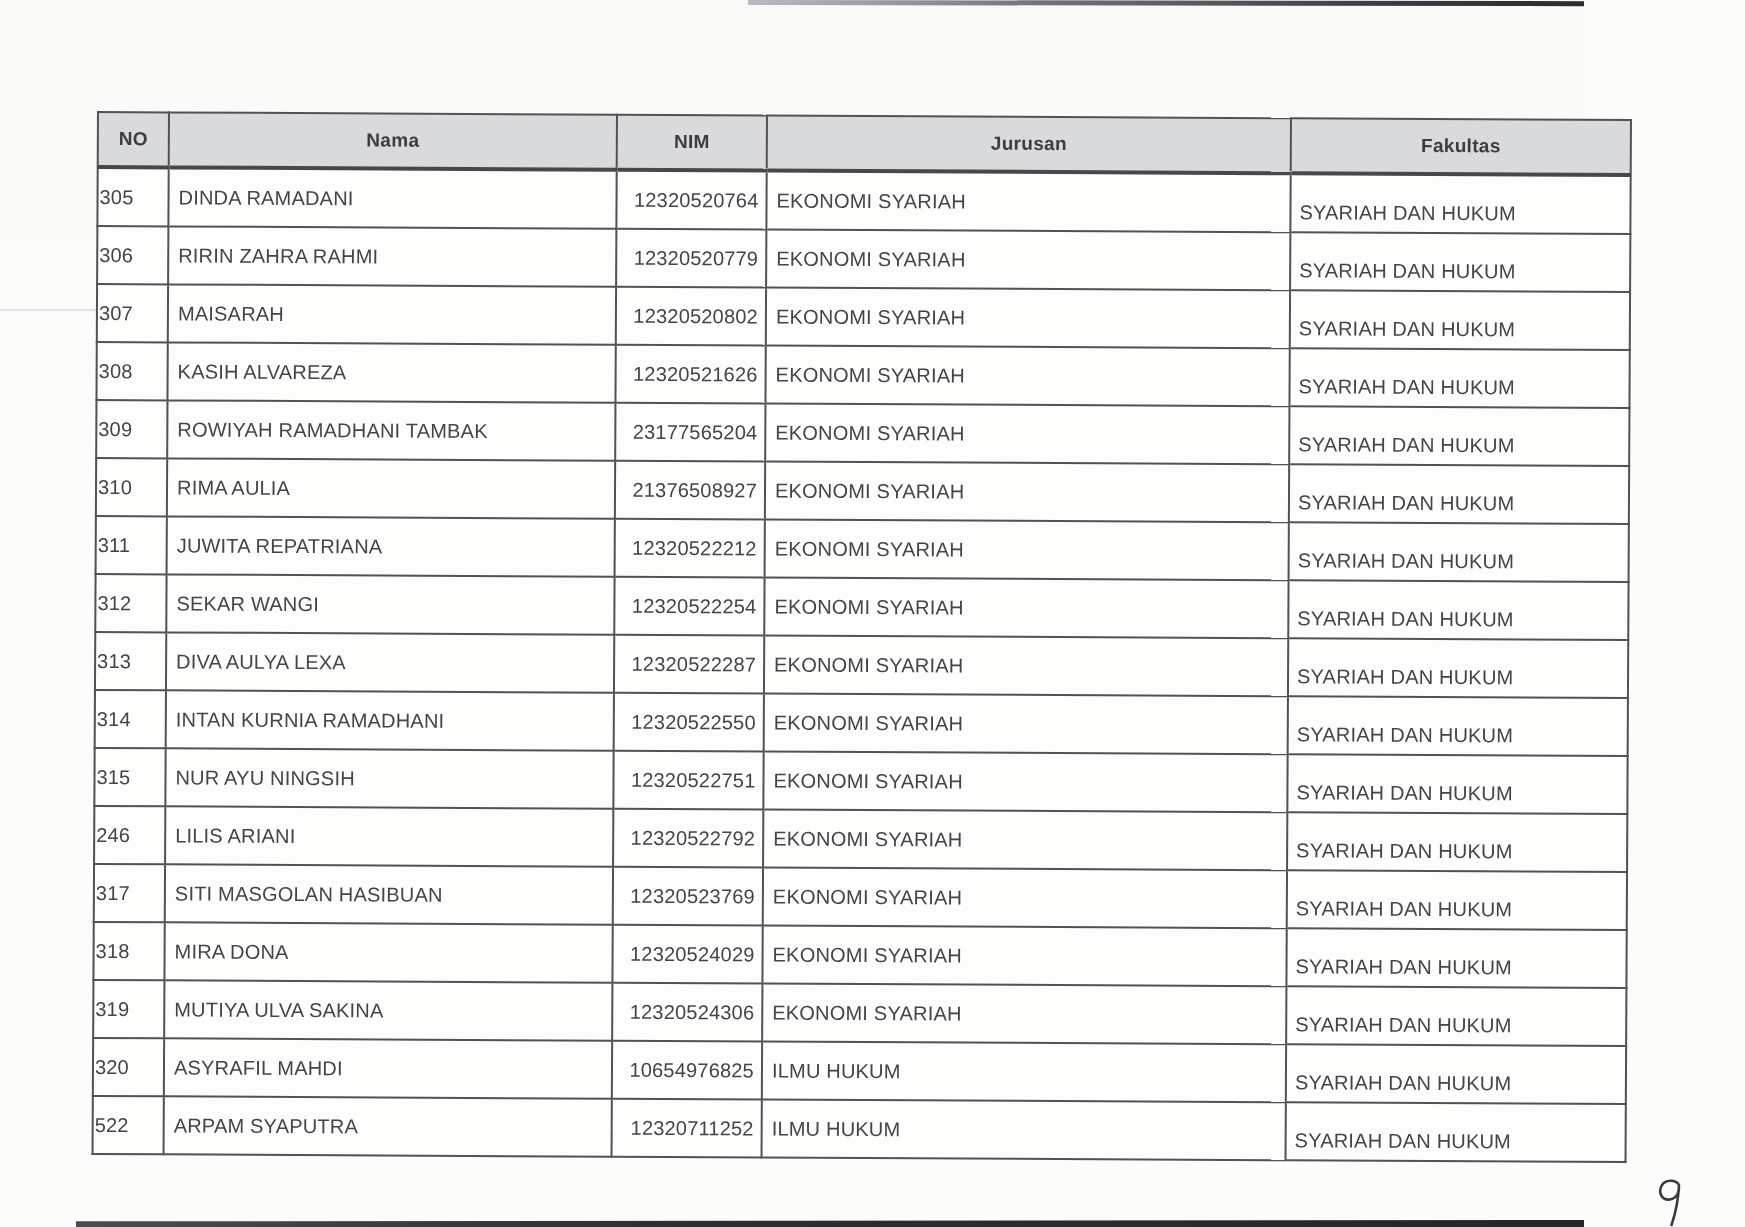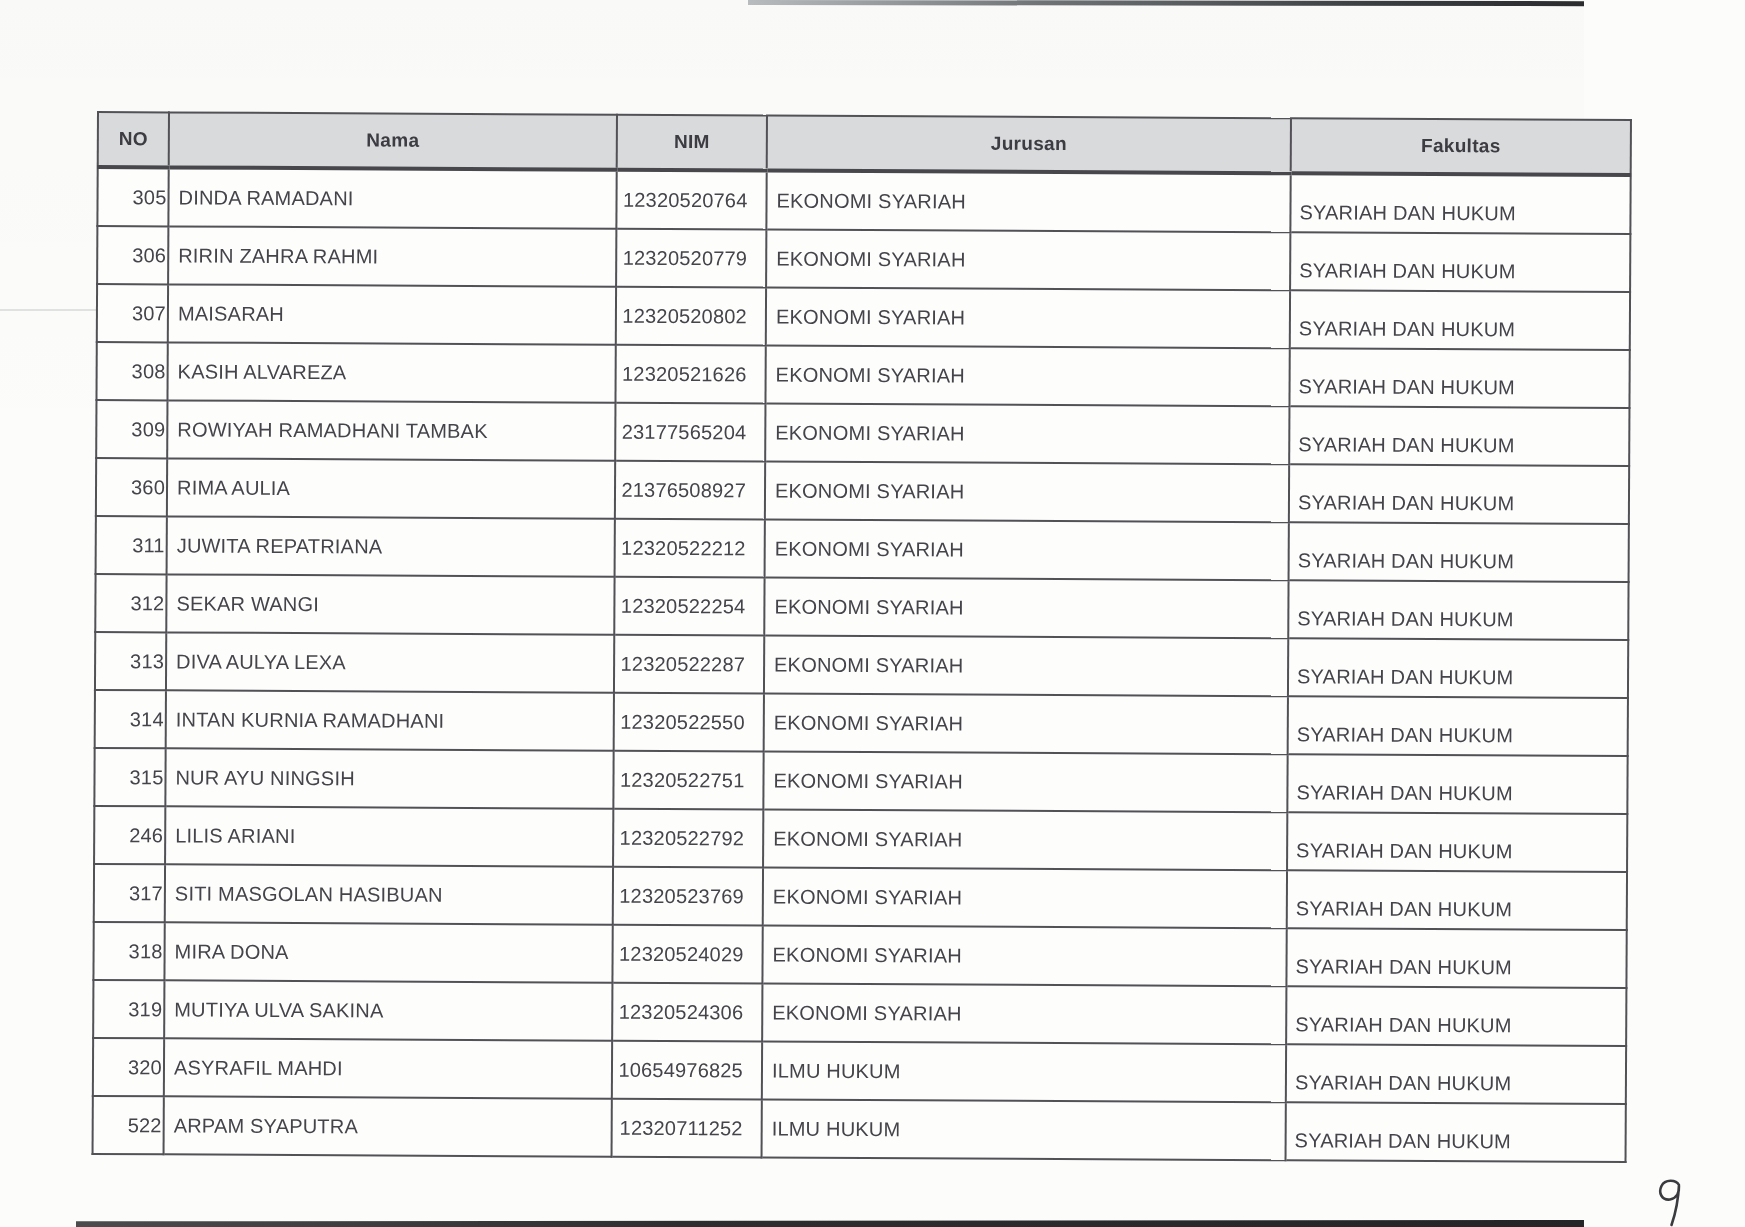--- a/index.html
+++ b/index.html
@@ -81,23 +81,23 @@
   }
   table.roster td {
     height: 48px;
     border: 2px solid #515156;
     font-size: 20px;
     letter-spacing: 0.2px;
     white-space: nowrap;
     overflow: hidden;
     background: #fdfdfc;
   }
-  td.cell-no   { text-align: right; }
+  td.cell-no   { text-align: left; }
   td.cell-nama { text-align: left; padding-left: 9px; }
-  td.cell-nim  { text-align: right; padding-right: 18px; }
+  td.cell-nim  { text-align: right; padding-right: 7px; }
   td.cell-jur  { text-align: left; padding-left: 9px; }
   td.cell-fak  {
     text-align: left;
     padding-left: 8px;
     vertical-align: bottom;
     padding-bottom: 7px;
   }
   
   .handwritten-page-num {
     position: absolute;
@@ -161,21 +161,21 @@
             <td class="cell-fak">SYARIAH DAN HUKUM</td>
           </tr>
           <tr>
             <td class="cell-no">309</td>
             <td class="cell-nama">ROWIYAH RAMADHANI TAMBAK</td>
             <td class="cell-nim">23177565204</td>
             <td class="cell-jur">EKONOMI SYARIAH</td>
             <td class="cell-fak">SYARIAH DAN HUKUM</td>
           </tr>
           <tr>
-            <td class="cell-no">360</td>
+            <td class="cell-no">310</td>
             <td class="cell-nama">RIMA AULIA</td>
             <td class="cell-nim">21376508927</td>
             <td class="cell-jur">EKONOMI SYARIAH</td>
             <td class="cell-fak">SYARIAH DAN HUKUM</td>
           </tr>
           <tr>
             <td class="cell-no">311</td>
             <td class="cell-nama">JUWITA REPATRIANA</td>
             <td class="cell-nim">12320522212</td>
             <td class="cell-jur">EKONOMI SYARIAH</td>

